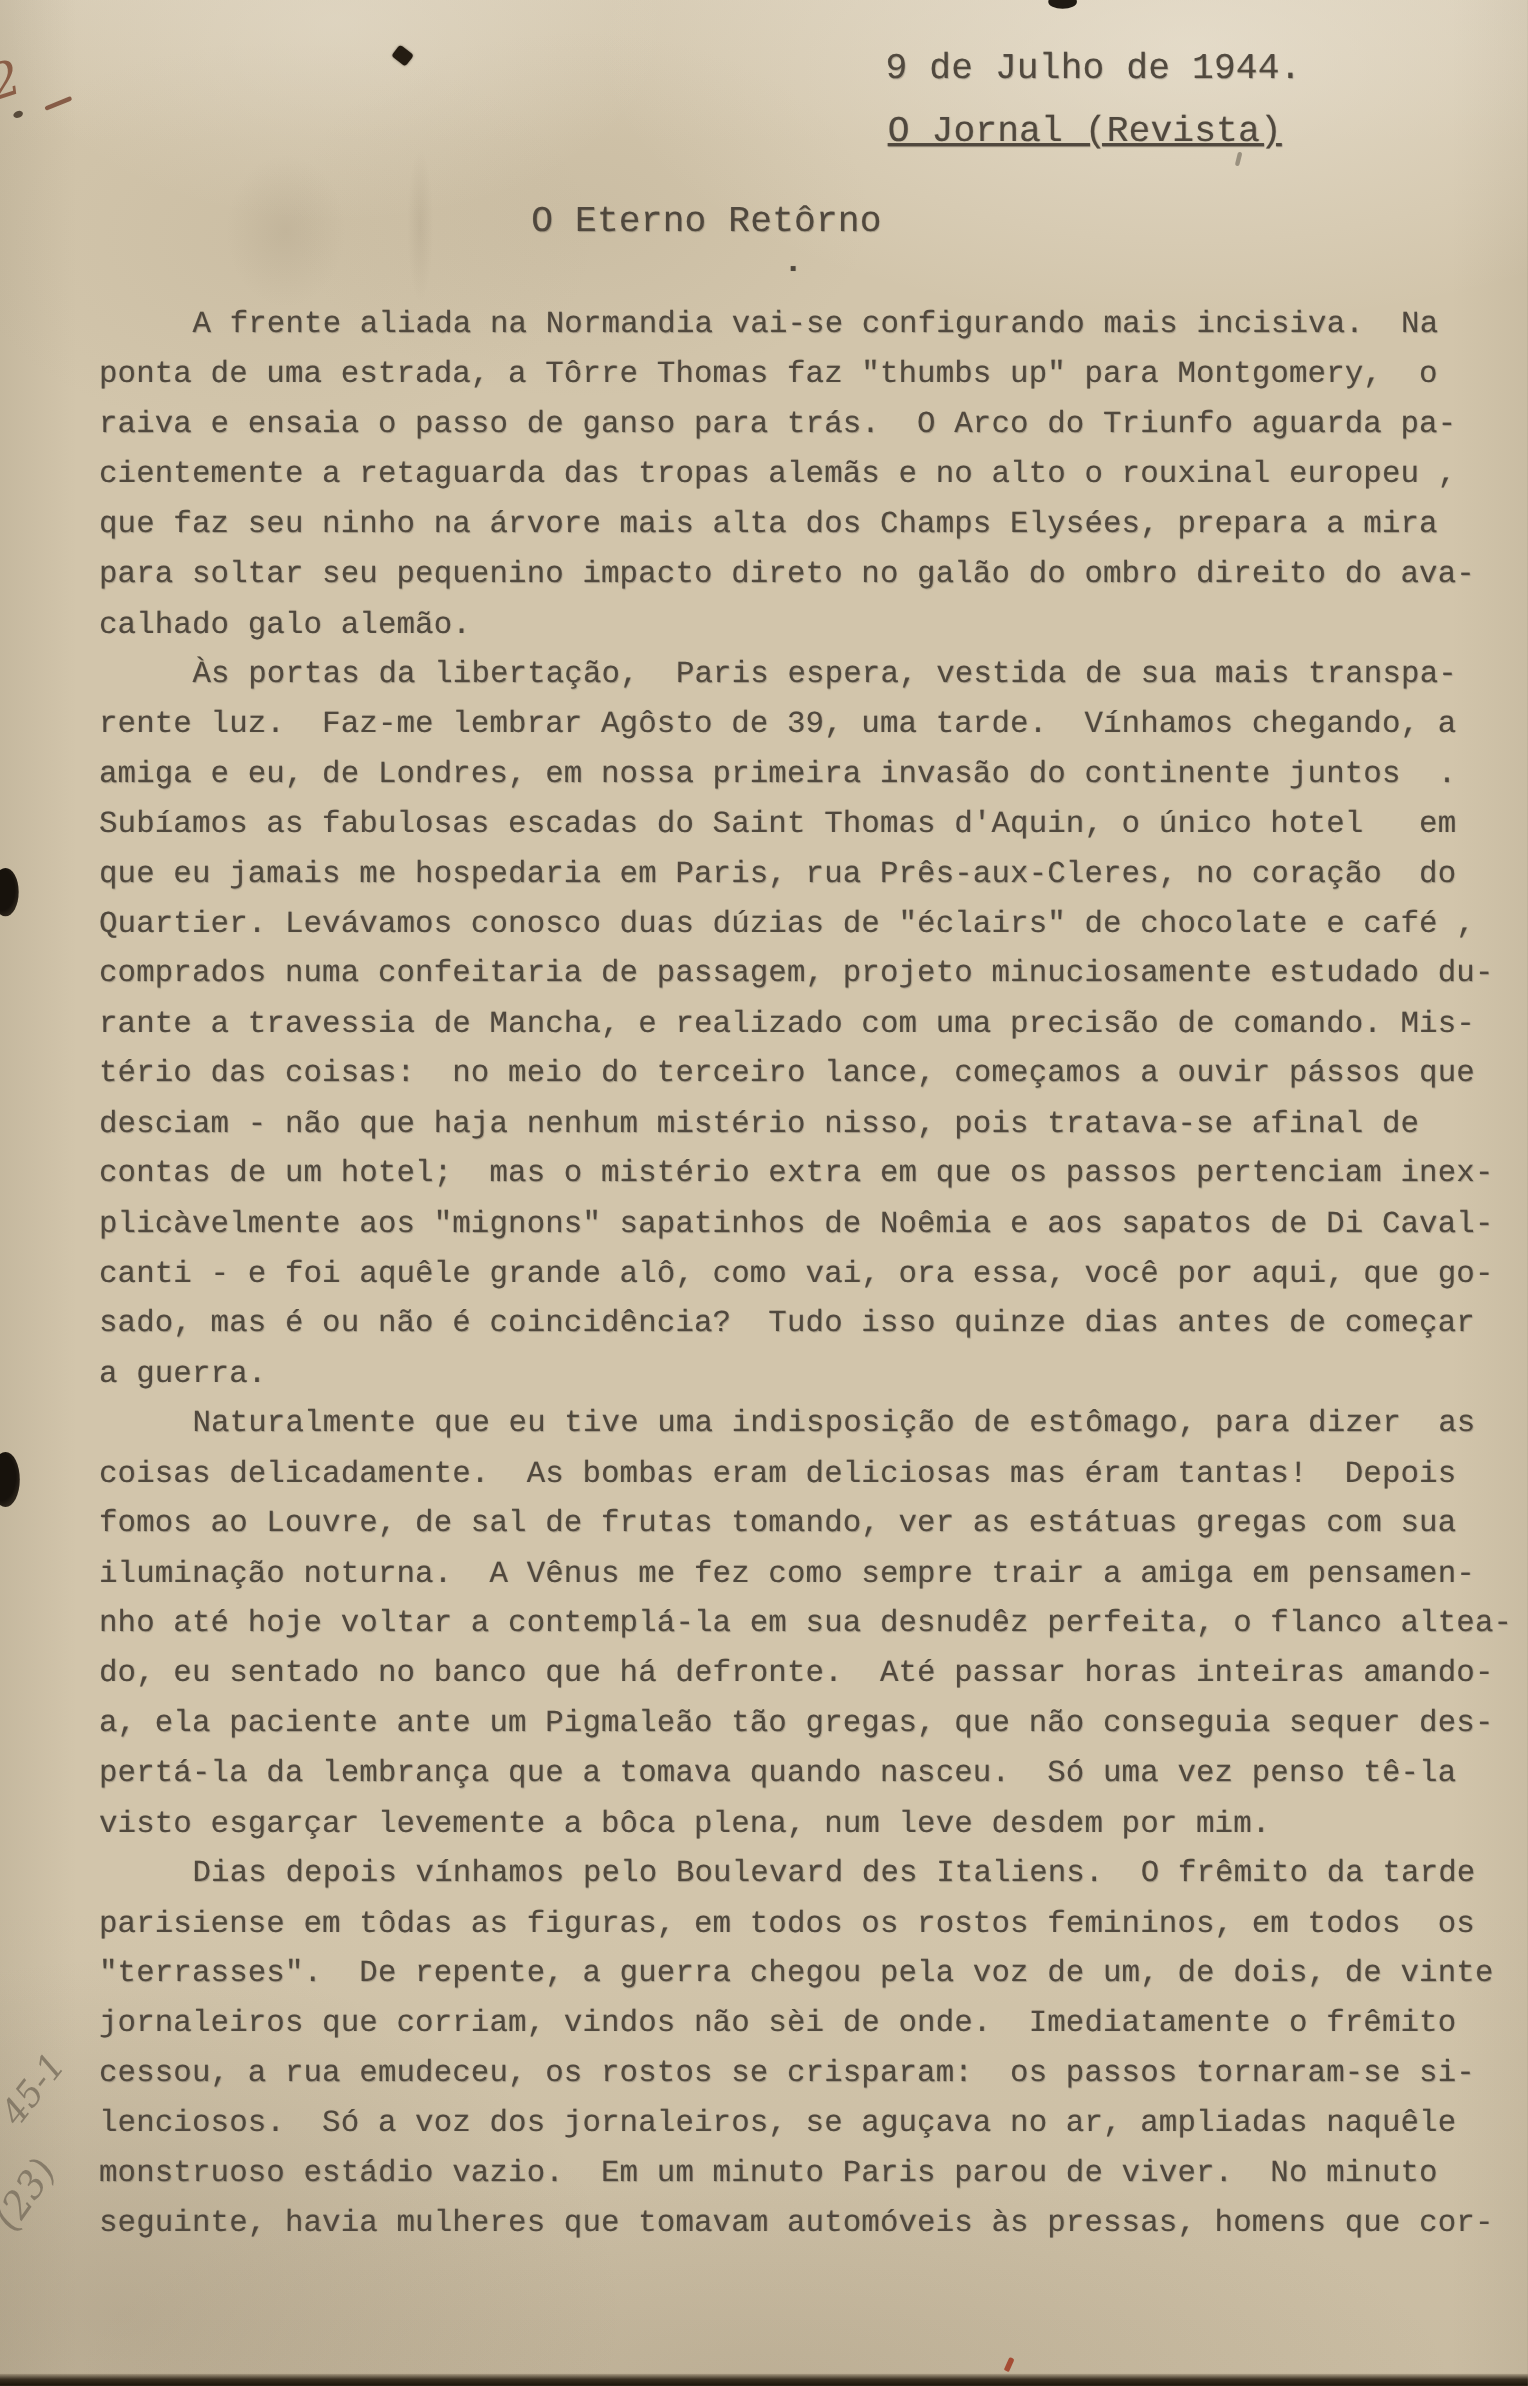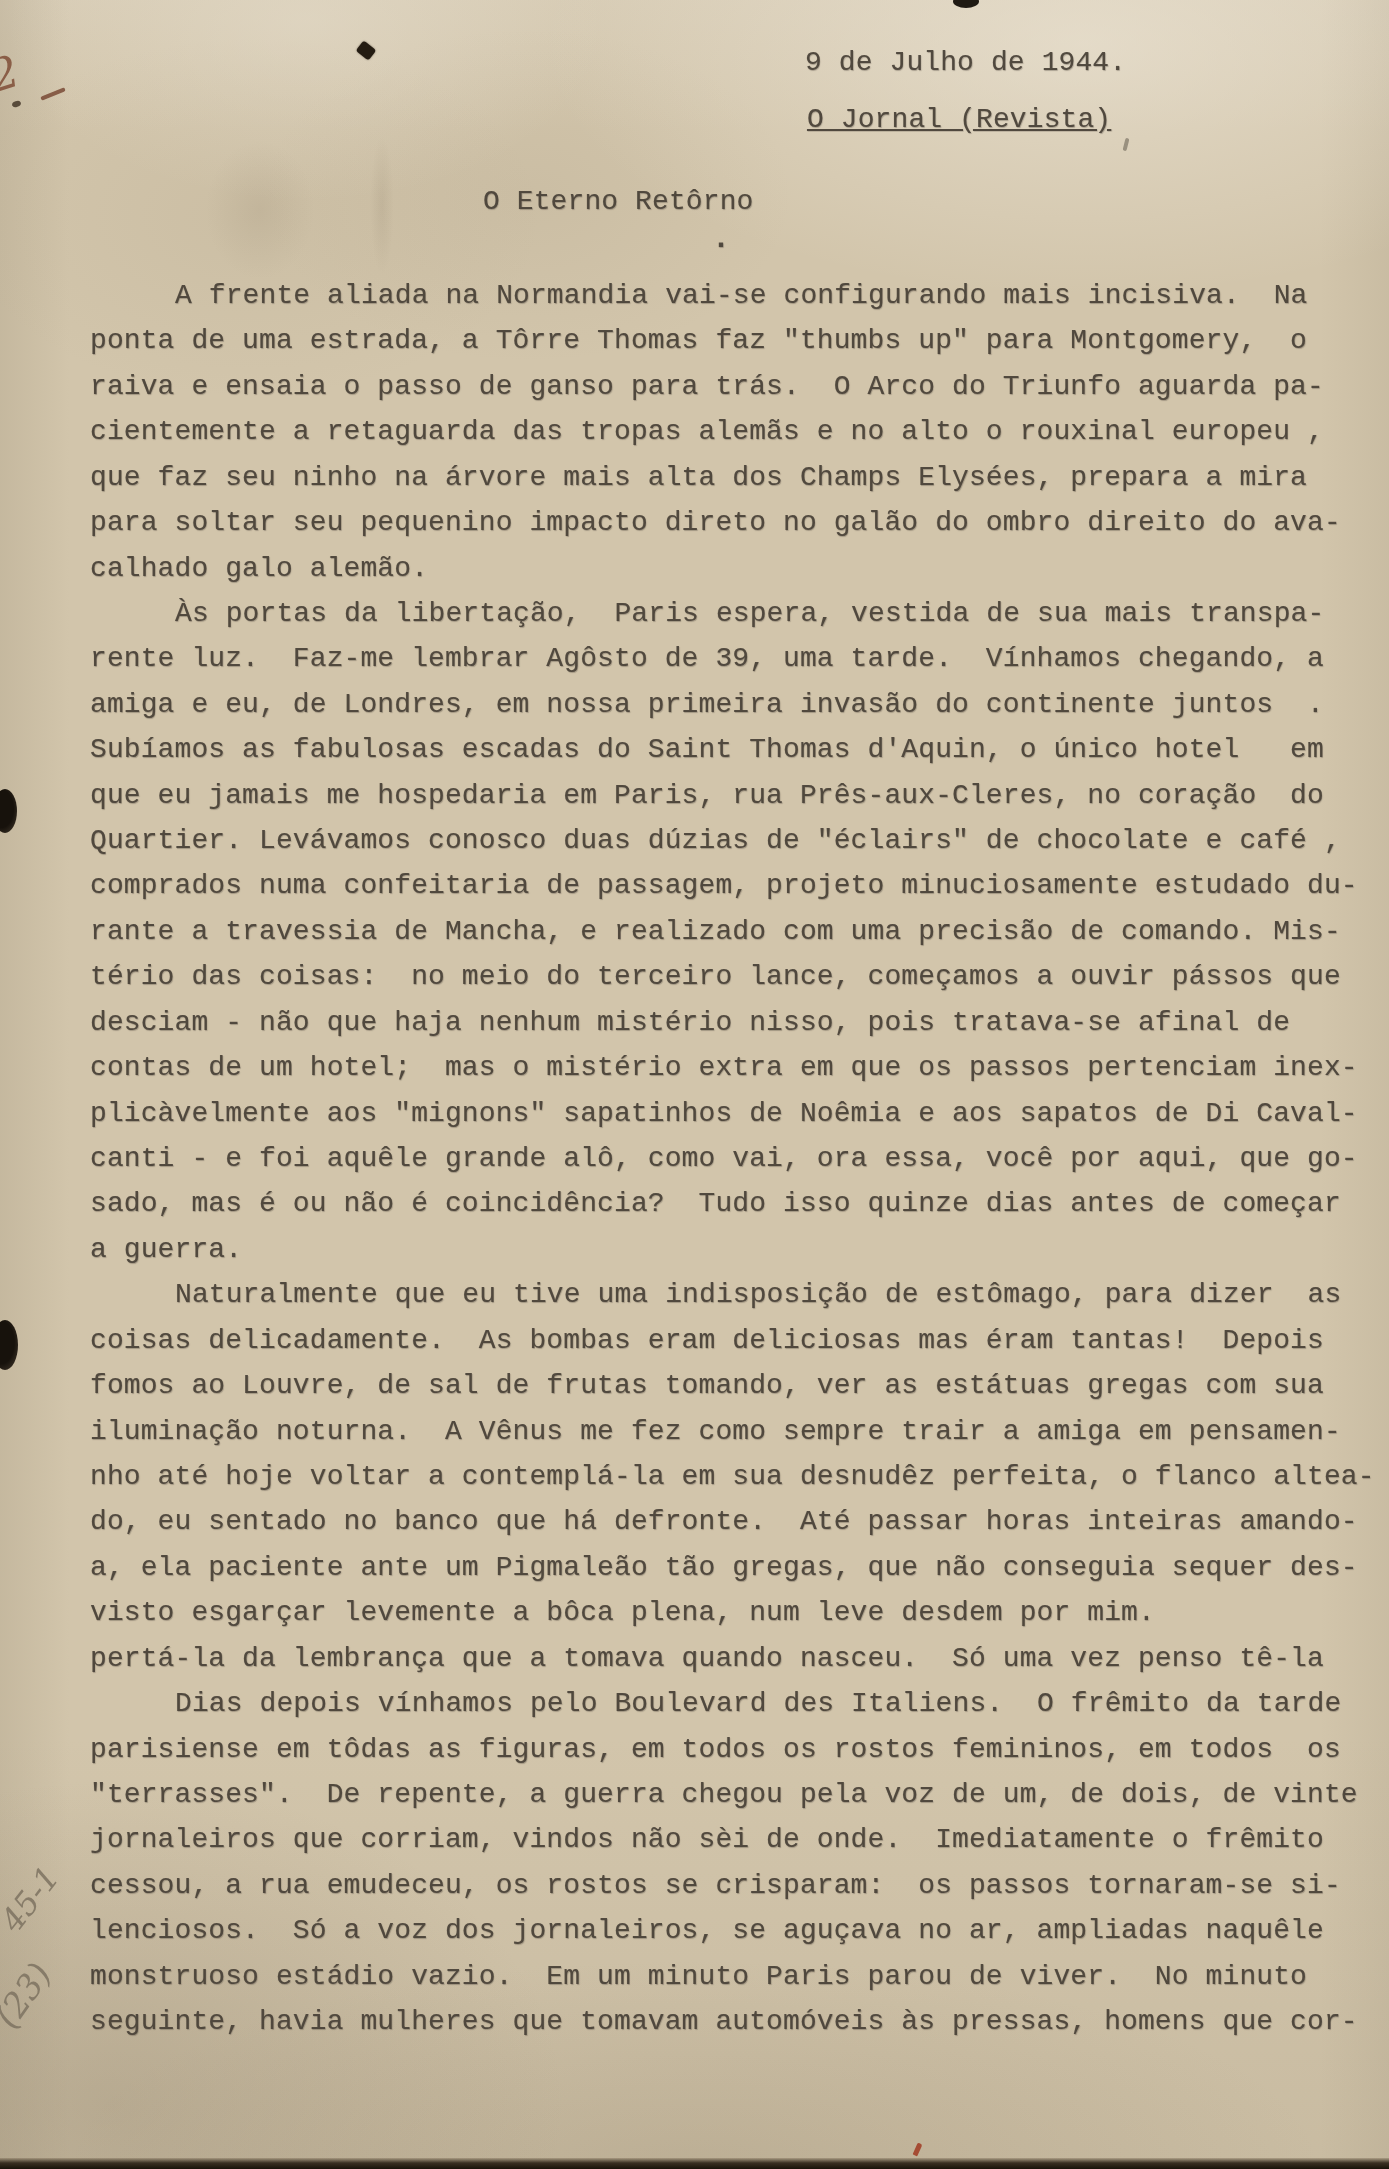--- a/index.html
+++ b/index.html
@@ -18,21 +18,21 @@
       radial-gradient(ellipse 420px 260px at 18% 10%, rgba(148,133,106,0.10), rgba(148,133,106,0) 70%),
       radial-gradient(ellipse 380px 240px at 38% 9%, rgba(150,135,110,0.12), rgba(150,135,110,0) 70%),
       radial-gradient(ellipse 700px 500px at 8% 97%, rgba(116,102,80,0.22), rgba(116,102,80,0) 65%),
       radial-gradient(ellipse 900px 300px at 50% 100%, rgba(130,115,90,0.18), rgba(130,115,90,0) 70%),
       linear-gradient(90deg, rgba(150,138,114,0.22) 0%, rgba(150,138,114,0) 5%, rgba(150,138,114,0) 95%, rgba(150,138,114,0.15) 100%),
       linear-gradient(180deg, rgba(226,218,202,0.30) 0%, rgba(226,218,202,0) 6%, rgba(205,193,170,0.0) 80%, rgba(160,146,120,0.18) 99%);
   }
   
   .typed {
     position: absolute;
-    font-size: 28px;
+    font-size: 33px;
     letter-spacing: 0.1px;
     white-space: pre;
     color: rgba(74, 66, 56, 0.92);
     text-shadow: 0.6px 0.6px 0.9px rgba(74,66,56,0.35), -0.3px 0 0.4px rgba(74,66,56,0.18);
   }
   .date-line        { top: 46px;  left: 805px; line-height: 34px; }
   .publication-line { top: 103px; left: 807px; line-height: 34px; text-decoration: underline; }
   .title-line       { top: 185px; left: 483px; line-height: 34px; }
   .separator-dot    { top: 224px; left: 712px; line-height: 30px; font-weight: bold; font-size: 30px; }
   .body-text {
@@ -149,22 +149,22 @@
       <div class="line">canti - e foi aquêle grande alô, como vai, ora essa, você por aqui, que go-</div>
       <div class="line">sado, mas é ou não é coincidência?  Tudo isso quinze dias antes de começar</div>
       <div class="line">a guerra.</div>
       <div class="line indent">Naturalmente que eu tive uma indisposição de estômago, para dizer  as</div>
       <div class="line">coisas delicadamente.  As bombas eram deliciosas mas éram tantas!  Depois</div>
       <div class="line">fomos ao Louvre, de sal de frutas tomando, ver as estátuas gregas com sua</div>
       <div class="line">iluminação noturna.  A Vênus me fez como sempre trair a amiga em pensamen-</div>
       <div class="line">nho até hoje voltar a contemplá-la em sua desnudêz perfeita, o flanco altea-</div>
       <div class="line">do, eu sentado no banco que há defronte.  Até passar horas inteiras amando-</div>
       <div class="line">a, ela paciente ante um Pigmaleão tão gregas, que não conseguia sequer des-</div>
+      <div class="line">pertá-la da lembrança que a tomava quando nasceu.  Só uma vez penso tê-la</div>
       <div class="line">visto esgarçar levemente a bôca plena, num leve desdem por mim.</div>
-      <div class="line">pertá-la da lembrança que a tomava quando nasceu.  Só uma vez penso tê-la</div>
       <div class="line indent">Dias depois vínhamos pelo Boulevard des Italiens.  O frêmito da tarde</div>
       <div class="line">parisiense em tôdas as figuras, em todos os rostos femininos, em todos  os</div>
       <div class="line">"terrasses".  De repente, a guerra chegou pela voz de um, de dois, de vinte</div>
       <div class="line">jornaleiros que corriam, vindos não sèi de onde.  Imediatamente o frêmito</div>
       <div class="line">cessou, a rua emudeceu, os rostos se crisparam:  os passos tornaram-se si-</div>
       <div class="line">lenciosos.  Só a voz dos jornaleiros, se aguçava no ar, ampliadas naquêle</div>
       <div class="line">monstruoso estádio vazio.  Em um minuto Paris parou de viver.  No minuto</div>
       <div class="line">seguinte, havia mulheres que tomavam automóveis às pressas, homens que cor-</div>
     </div>
 

